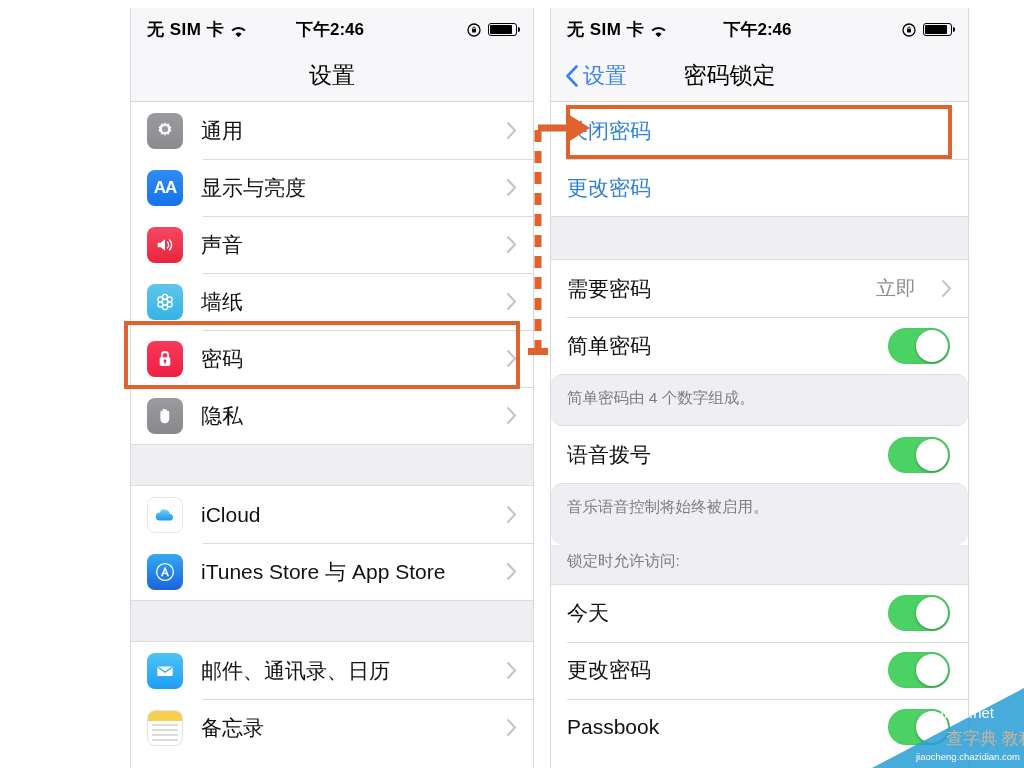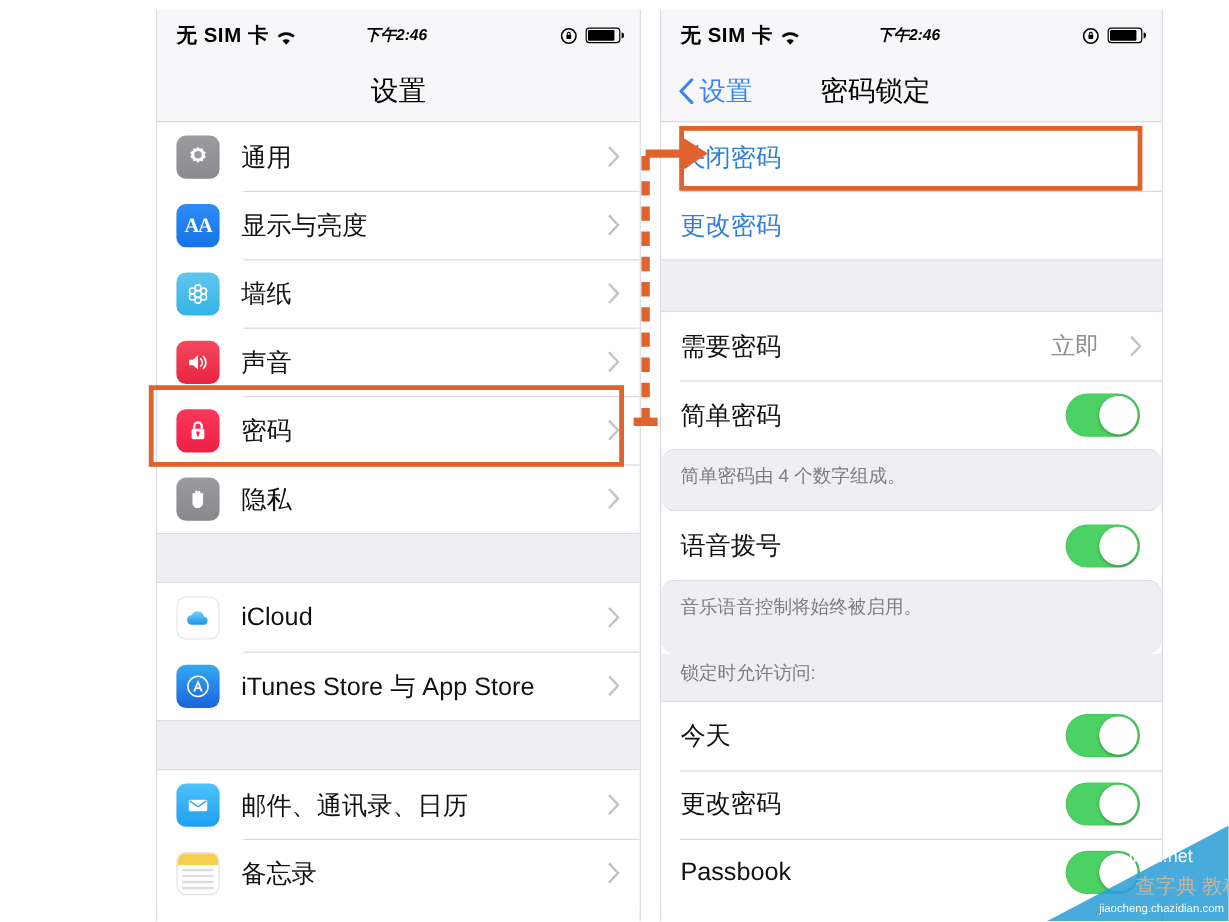--- a/index.html
+++ b/index.html
@@ -32,21 +32,21 @@
     padding: 0 16px;
     font-size: 17px;
     font-weight: bold;
     color: #000;
     position: relative;
   }
   .sb-left { display: flex; align-items: center; gap: 6px; }
   .sb-carrier { letter-spacing: .5px; font-size: 17px; }
   .sb-time {
     position: absolute; left: 0; right: 4px; text-align: center;
-    font-size: 13px; font-weight: bold; pointer-events: none; font-style: italic;
+    font-size: 17px; font-weight: bold; pointer-events: none;
   }
   .sb-right { margin-left: auto; display: flex; align-items: center; gap: 7px; z-index:1;}
   .wifi { display:inline-block; width:17px; height:13px; }
   .rotlock { display:inline-block; width:14px; height:14px; }
   .battery {
     width: 29px; height: 13px; border: 1.5px solid #000; border-radius: 3px;
     position: relative; padding: 1px;
   }
   .battery::after {
     content: ""; position: absolute; right: -4px; top: 3.5px;
@@ -83,21 +83,21 @@
     align-items: center;
     padding-left: 16px;
     position: relative;
   }
   .row + .row::before {
     content: ""; position: absolute; left: 72px; right: 0; top: 0; height: 1px; background: #d9d9de;
   }
   .row.norule + .row.norule::before { left: 16px; }
   .row-icon {
     width: 36px; height: 36px; border-radius: 8px; flex: none; margin-right: 18px;
-    display: flex; align-items: center; justify-content: center; font-family: Liberation Serif, serif;
+    display: flex; align-items: center; justify-content: center;
   }
   .row-label { font-size: 21px; color: #111; flex: 1; white-space: nowrap; }
   .row-label.blue { color: #2f7fd8; }
   .row-value { font-size: 20px; color: #8e8e93; margin-right: 25px; }
   .chev {
     width: 11px; height: 19px; margin-right: 16px; flex: none;
   }
   .footer-note {
     background: #eeeef3;
     border-top: 1px solid #dcdce2; border-bottom: 1px solid #dcdce2;
@@ -200,53 +200,53 @@
         <div class="row-icon ic-aa">
           <span>AA</span>
         </div>
         <div class="row-label">显示与亮度</div>
         <svg class="chev" viewBox="0 0 11 19">
             <path d="M1.5 1.5 9 9.5 1.5 17.5" fill="none" stroke="#c2c2c7" stroke-width="2"></path>
           </svg>
       </div>
 
       <div class="row">
+        <div class="row-icon ic-sound">
+          <svg viewBox="0 0 24 24" width="22" height="22">
+              <path fill="#fff" d="M4 9.5h3.4L12 5.6v12.8L7.4 14.5H4z"></path>
+              <path d="M14.6 8.8a4.6 4.6 0 0 1 0 6.4M17 6.6a7.8 7.8 0 0 1 0 10.8" fill="none" stroke="#fff" stroke-width="1.5" stroke-linecap="round"></path>
+            </svg>
+        </div>
+        <div class="row-label">声音</div>
+        <svg class="chev" viewBox="0 0 11 19">
+            <path d="M1.5 1.5 9 9.5 1.5 17.5" fill="none" stroke="#c2c2c7" stroke-width="2"></path>
+          </svg>
+      </div>
+
+      <div class="row">
         <div class="row-icon ic-wall">
           <svg viewBox="0 0 24 24" width="22" height="22">
             <g fill="none" stroke="#fff" stroke-width="1.4">
               <circle cx="12" cy="12" r="3.2"></circle>
                 <circle cx="12" cy="6.4" r="2.7"></circle>
                 <circle cx="12" cy="17.6" r="2.7"></circle>
               <circle cx="6.9" cy="9.2" r="2.7"></circle>
                 <circle cx="17.1" cy="9.2" r="2.7"></circle>
               <circle cx="6.9" cy="14.8" r="2.7"></circle>
                 <circle cx="17.1" cy="14.8" r="2.7"></circle>
             </g>
           </svg>
         </div>
         <div class="row-label">墙纸</div>
         <svg class="chev" viewBox="0 0 11 19">
             <path d="M1.5 1.5 9 9.5 1.5 17.5" fill="none" stroke="#c2c2c7" stroke-width="2"></path>
           </svg>
       </div>
 
       <div class="row">
-        <div class="row-icon ic-sound">
-          <svg viewBox="0 0 24 24" width="22" height="22">
-              <path fill="#fff" d="M4 9.5h3.4L12 5.6v12.8L7.4 14.5H4z"></path>
-              <path d="M14.6 8.8a4.6 4.6 0 0 1 0 6.4M17 6.6a7.8 7.8 0 0 1 0 10.8" fill="none" stroke="#fff" stroke-width="1.5" stroke-linecap="round"></path>
-            </svg>
-        </div>
-        <div class="row-label">声音</div>
-        <svg class="chev" viewBox="0 0 11 19">
-            <path d="M1.5 1.5 9 9.5 1.5 17.5" fill="none" stroke="#c2c2c7" stroke-width="2"></path>
-          </svg>
-      </div>
-
-      <div class="row">
         <div class="row-icon ic-lock">
           <svg viewBox="0 0 24 24" width="22" height="22">
               <rect x="6.2" y="10.2" width="11.6" height="9.4" rx="1.6" fill="#fff"></rect>
               <path d="M8.6 10.2V7.8a3.4 3.4 0 0 1 6.8 0v2.4" fill="none" stroke="#fff" stroke-width="2"></path>
               <circle cx="12" cy="14" r="1.5" fill="#ef2044"></circle>
               <rect x="11.3" y="14" width="1.4" height="3.2" fill="#ef2044"></rect>
             </svg>
         </div>
         <div class="row-label">密码</div>
         <svg class="chev" viewBox="0 0 11 19">

